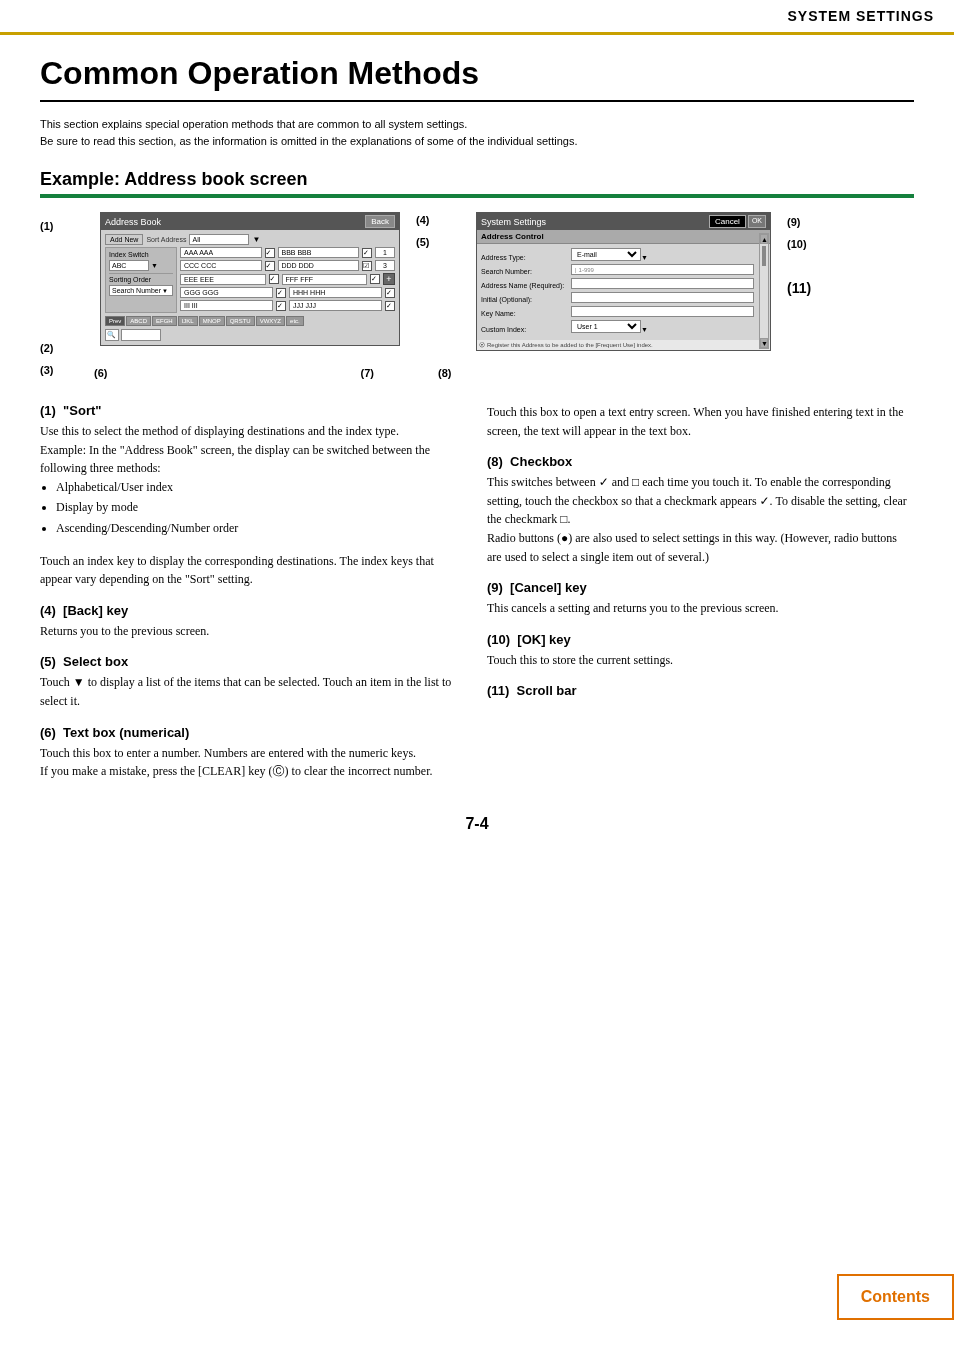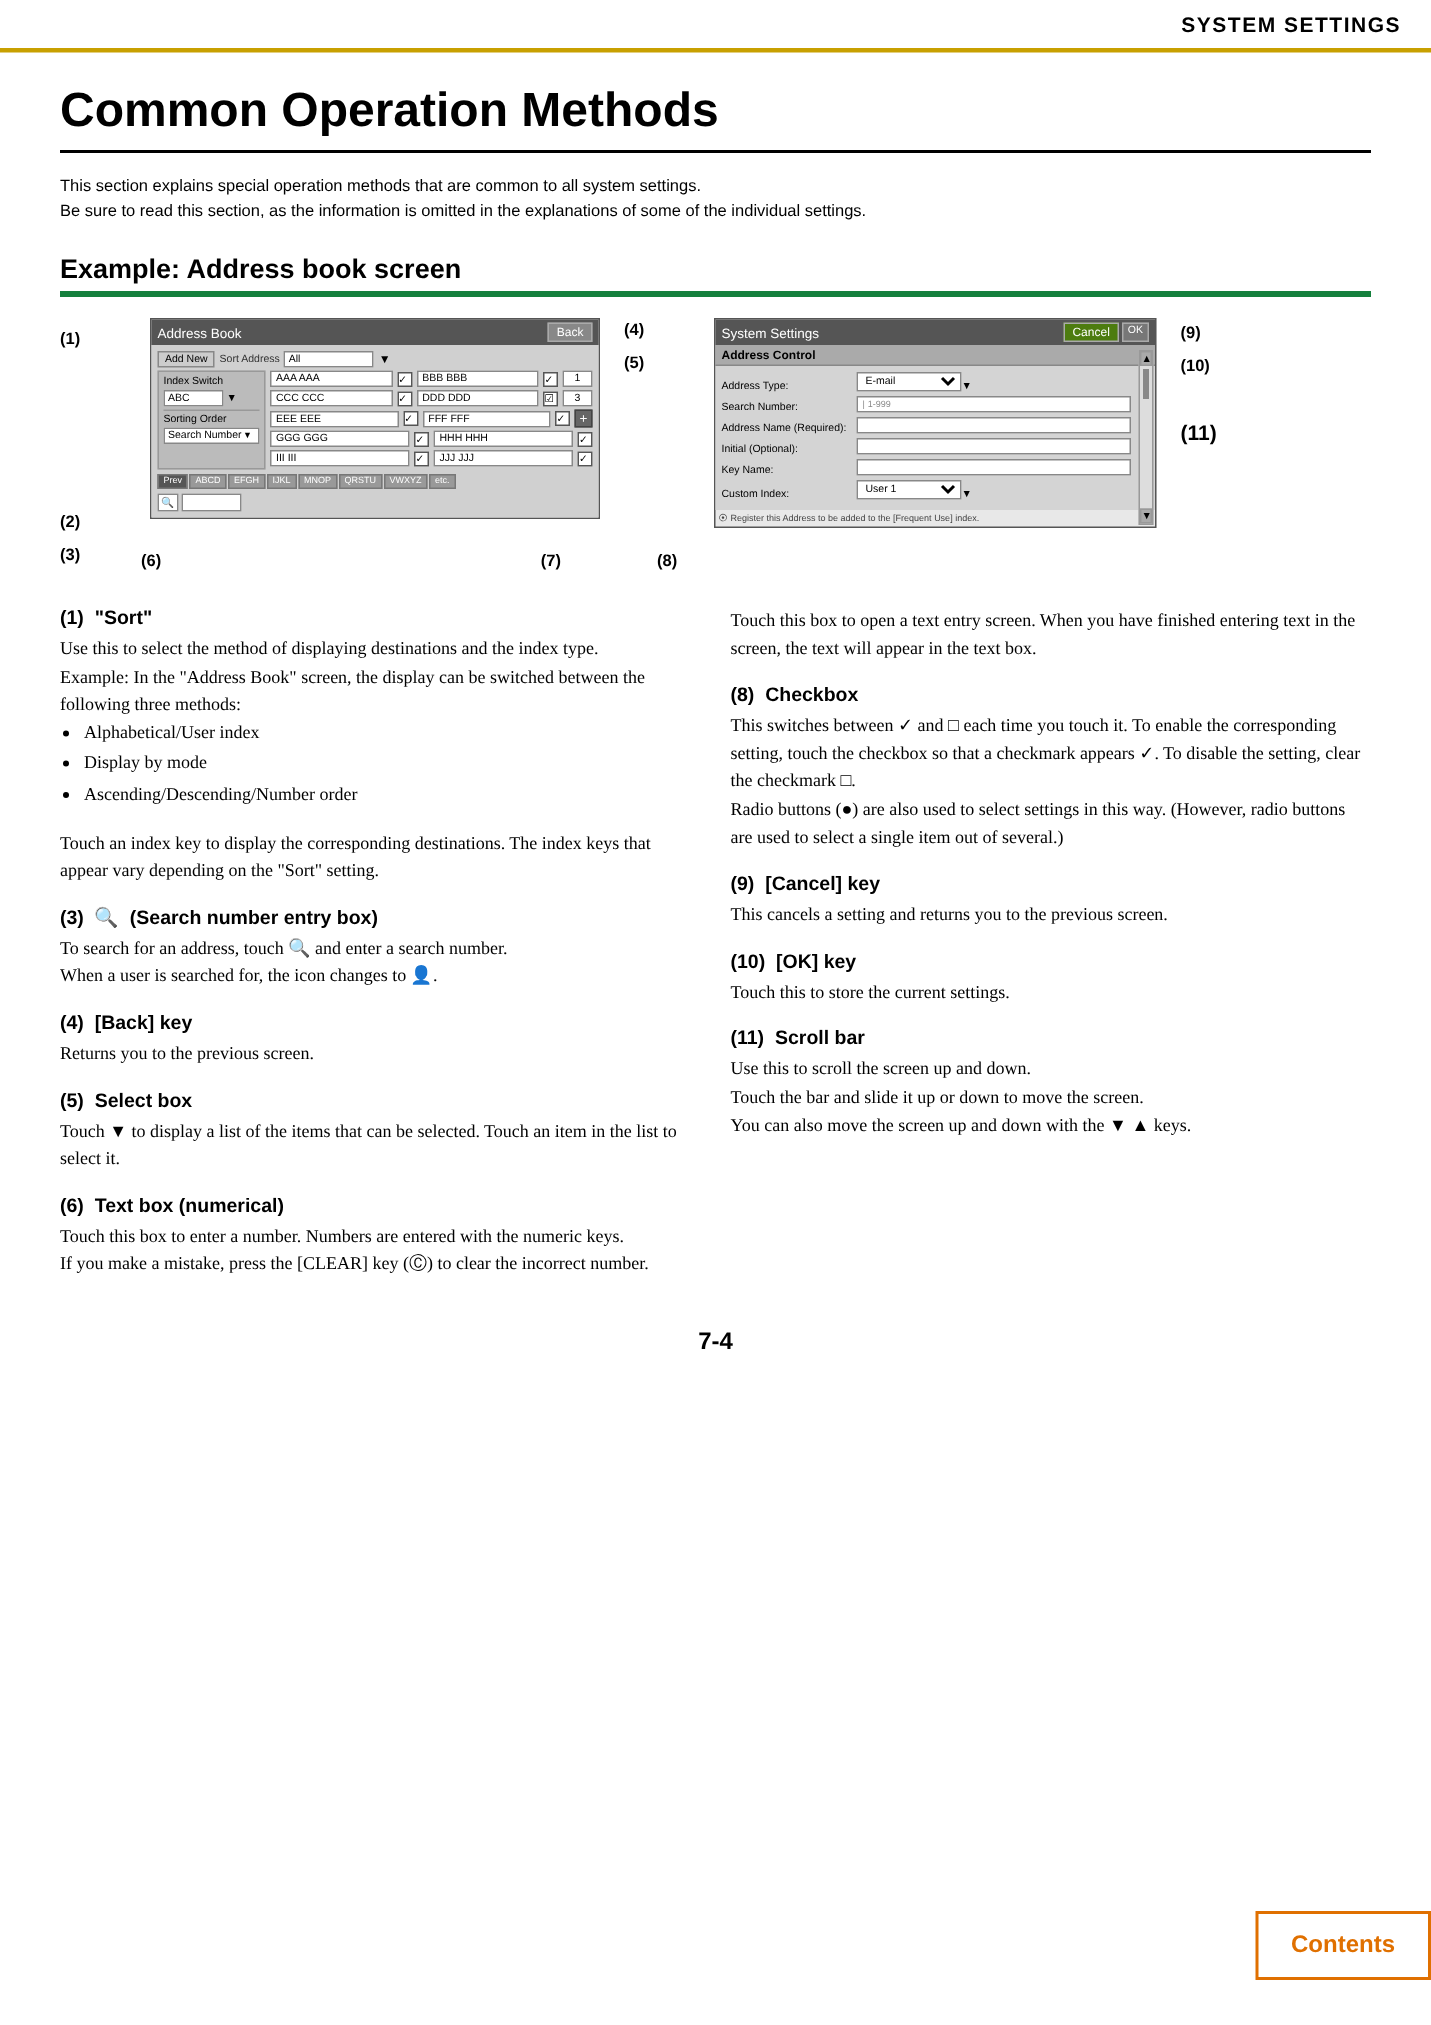--- a/index.html
+++ b/index.html
@@ -463,21 +463,21 @@
       <div style="position:relative; display:flex; flex-direction:column; justify-content:flex-start; padding-top:2px; width:44px; flex-shrink:0;">
         <span style="font-size:11px; font-weight:bold; white-space:nowrap;">(4)</span>
         <span style="font-size:11px; font-weight:bold; white-space:nowrap; margin-top:10px;">(5)</span>
       </div>
 
       <div class="mock-screen mock-right" style="position:relative;">
 
         <div class="mock-titlebar">
           <span>System Settings</span>
           <div style="display:flex; gap:2px;">
-            <span class="mock-back-btn" style="background:#4d7c0f;">Cancel</span>
+            <span class="mock-back-btn" style="background:#000000;">Cancel</span>
             <span class="mock-back-btn" style="background:#777; font-size:7px; padding:1px 3px;">OK</span>
           </div>
         </div>
 
         <div style="background:#aaa; font-size:8px; padding:2px 4px; font-weight:bold; border-bottom:1px solid #888;">Address Control</div>
 
         <div style="background:#d4d4d4; padding:4px 4px 4px 4px; padding-right:16px;">
 
           <div class="mock-form-row">
             <span class="mock-form-label">Address Type:</span>
@@ -568,27 +568,20 @@
           </ul>
         </div>
       </div>
 
       <div class="desc-item">
         <div class="desc-text">
           Touch an index key to display the corresponding destinations. The index keys that appear vary depending on the "Sort" setting.
         </div>
       </div>
 
-      <div class="desc-item">
-        <div class="desc-heading">(3) &nbsp;🔍 &nbsp;<strong>(Search number entry box)</strong></div>
-        <div class="desc-text">
-          To search for an address, touch 🔍 and enter a search number.<br>
-          When a user is searched for, the icon changes to 👤.
-        </div>
-      </div>
 
       <div class="desc-item">
         <div class="desc-heading">(4) &nbsp;[Back] key</div>
         <div class="desc-text">
           Returns you to the previous screen.
         </div>
       </div>
 
       <div class="desc-item">
         <div class="desc-heading">(5) &nbsp;Select box</div>
@@ -632,25 +625,20 @@
 
       <div class="desc-item">
         <div class="desc-heading">(10) &nbsp;[OK] key</div>
         <div class="desc-text">
           Touch this to store the current settings.
         </div>
       </div>
 
       <div class="desc-item">
         <div class="desc-heading">(11) &nbsp;Scroll bar</div>
-        <div class="desc-text">
-          Use this to scroll the screen up and down.<br>
-          Touch the bar and slide it up or down to move the screen.<br>
-          You can also move the screen up and down with the ▼ ▲ keys.
-        </div>
       </div>
 
     </div>
   </div>
 
   <div class="page-number">7-4</div>
 
 </div>
 
 <div style="position:fixed; bottom:30px; right:0; background:#fff; border:2px solid #e07000; color:#e07000; font-size:16px; font-weight:bold; padding:12px 22px; cursor:pointer;">Contents</div>

